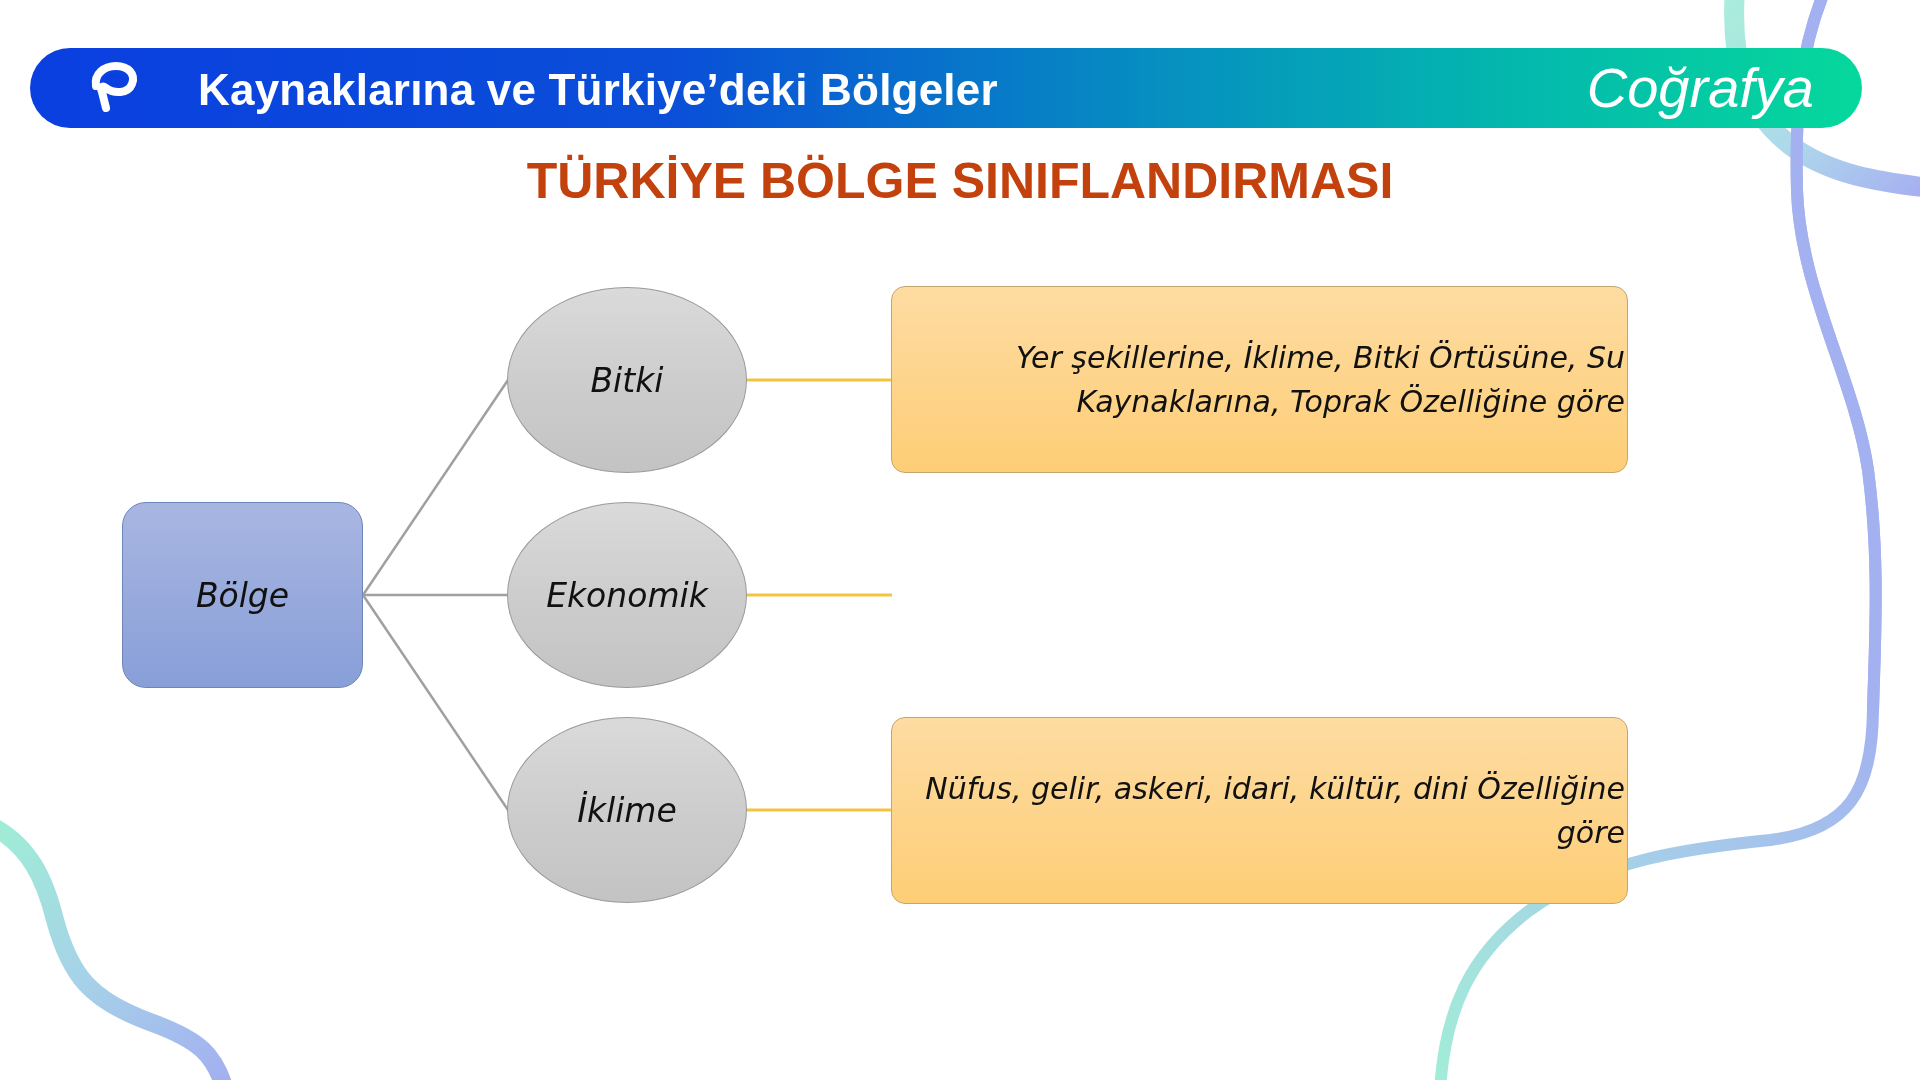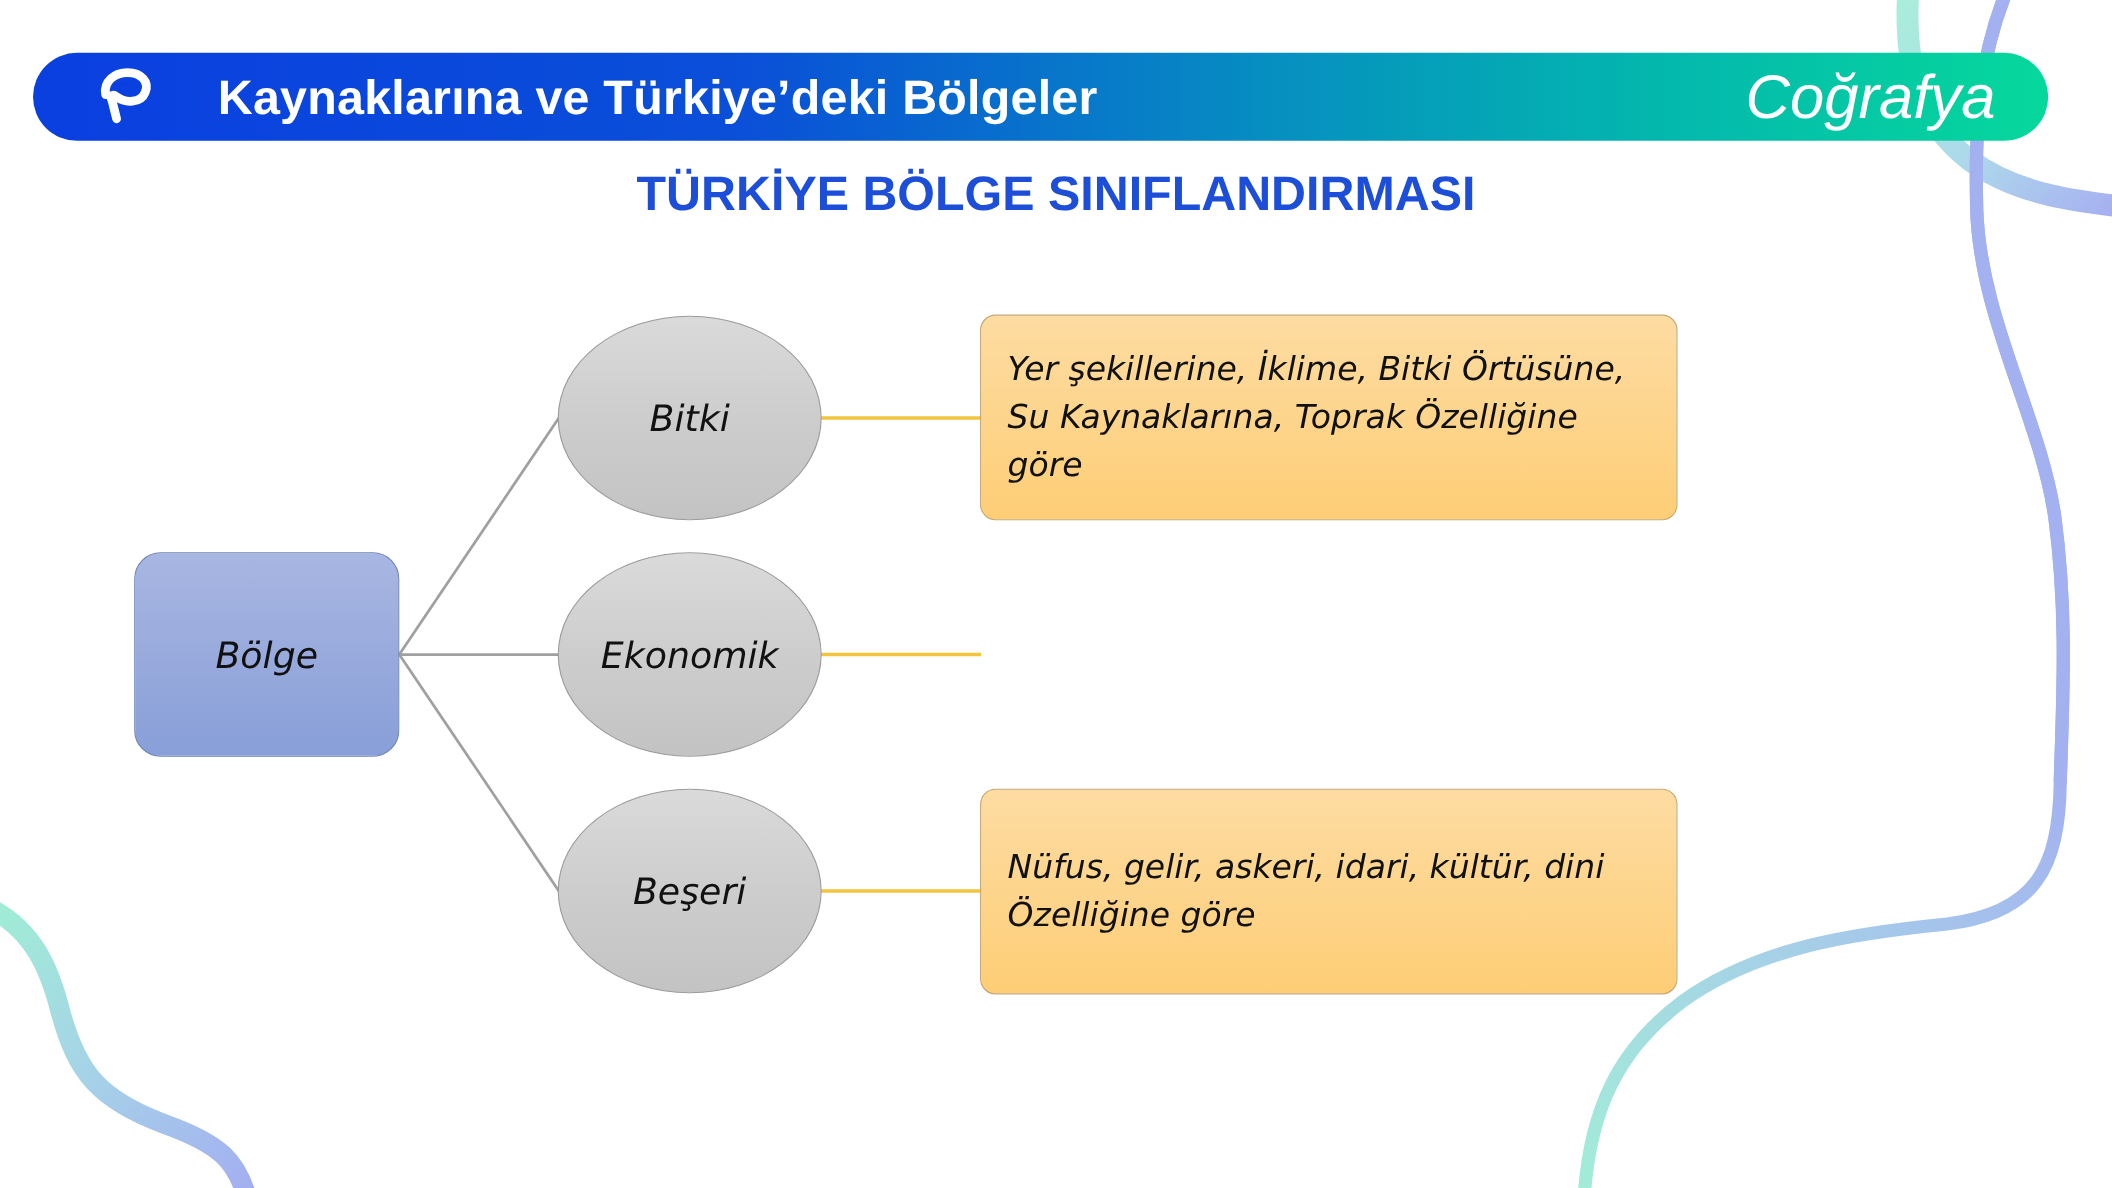--- a/index.html
+++ b/index.html
@@ -8,35 +8,35 @@
   .deco { position:absolute; left:0; top:0; width:1920px; height:1080px; pointer-events:none; }
   .banner { position:absolute; left:30px; top:48px; width:1832px; height:80px; border-radius:40px;
             background:linear-gradient(90deg,#0a3fe0 0%,#0a4fd8 35%,#0690c0 62%,#03b6ae 80%,#06d89c 100%);
             display:flex; align-items:center; box-sizing:border-box; }
   .logo { position:absolute; left:52px; top:8px; width:64px; height:64px; }
   .banner-title { position:absolute; left:168px; top:0; height:80px; line-height:84px;
                   color:#ffffff; font-weight:bold; font-size:44px; white-space:nowrap; letter-spacing:0.2px; }
   .banner-subject { position:absolute; right:48px; top:0; height:80px; line-height:80px;
                     color:#ffffff; font-style:italic; font-size:56px; white-space:nowrap; }
   .page-title { position:absolute; left:0; width:1920px; top:152px; text-align:center;
-                color:#1d4ed8; font-weight:bold; font-size:44px; letter-spacing:0px; white-space:nowrap; }
+                color:#c2410c; font-weight:bold; font-size:50px; letter-spacing:0px; white-space:nowrap; }
   .diagram { position:absolute; left:0; top:0; width:1920px; height:1080px; }
   .root-box { position:absolute; left:122px; top:502px; width:241px; height:186px; box-sizing:border-box;
               border:1.5px solid #6e85b8; border-radius:24px;
               background:linear-gradient(180deg,#a8b6e2 0%,#97a9dc 55%,#889fd8 100%);
               display:flex; align-items:center; justify-content:center; }
   .node-text { font-family:"DejaVu Sans", sans-serif; font-style:italic; color:#111; font-size:33px; }
   .ellipse { position:absolute; left:507px; width:240px; height:186px; box-sizing:border-box;
              border:1.5px solid #9a9a9a; border-radius:50%;
              background:linear-gradient(180deg,#dadada 0%,#cdcdcd 50%,#c3c3c3 100%);
              display:flex; align-items:center; justify-content:center; }
-  .desc-box { position:absolute; left:891px; width:634px; height:187px; box-sizing:border-box;
+  .desc-box { position:absolute; left:891px; width:737px; height:187px; box-sizing:border-box;
               border:1.5px solid #c4a571; border-radius:14px;
               background:linear-gradient(180deg,#fddca2 0%,#fdd48a 55%,#fece76 100%);
-              display:flex; align-items:center; justify-content:center; text-align:left; padding:0 24px; }
+              display:flex; align-items:center; justify-content:center; text-align:right; padding:0 2px; }
   .desc-text { font-family:"DejaVu Sans", sans-serif; font-style:italic; color:#111; font-size:30px; line-height:44px; }
 </style>
 </head>
 <body>
 
 <svg class="deco" viewBox="0 0 1920 1080" xmlns="http://www.w3.org/2000/svg">
   <defs>
     <linearGradient id="gMintTop" x1="1735" y1="0" x2="1920" y2="190" gradientUnits="userSpaceOnUse">
       <stop offset="0" stop-color="#a5ecd9"></stop>
       <stop offset="0.55" stop-color="#a9d6ea"></stop>
@@ -87,21 +87,21 @@
     <span class="node-text">Bölge</span>
   </div>
 
   <div class="ellipse" style="top:287px;">
     <span class="node-text">Bitki</span>
   </div>
   <div class="ellipse" style="top:502px;">
     <span class="node-text">Ekonomik</span>
   </div>
   <div class="ellipse" style="top:717px;">
-    <span class="node-text">Beşeri</span>
+    <span class="node-text">İklime</span>
   </div>
 
   <div class="desc-box" style="top:286px;">
     <span class="desc-text">Yer şekillerine, İklime, Bitki Örtüsüne, Su Kaynaklarına, Toprak Özelliğine göre</span>
   </div>
   <div class="desc-box" style="top:717px;">
     <span class="desc-text">Nüfus, gelir, askeri, idari, kültür, dini Özelliğine göre</span>
   </div>
 </div>
 

